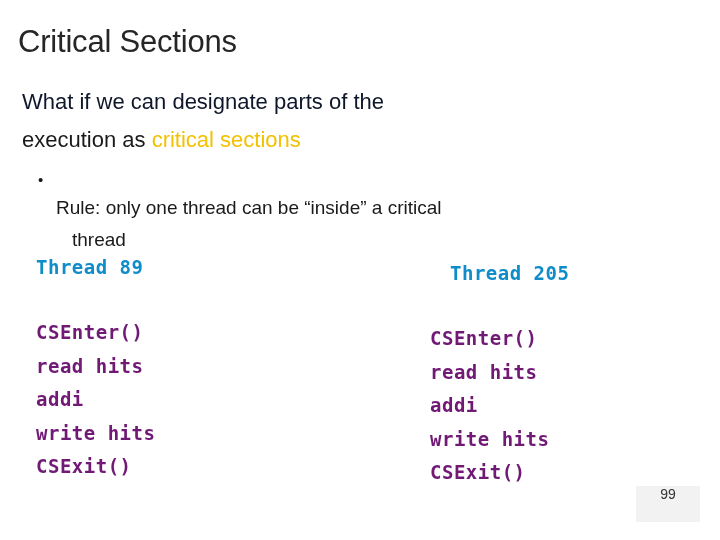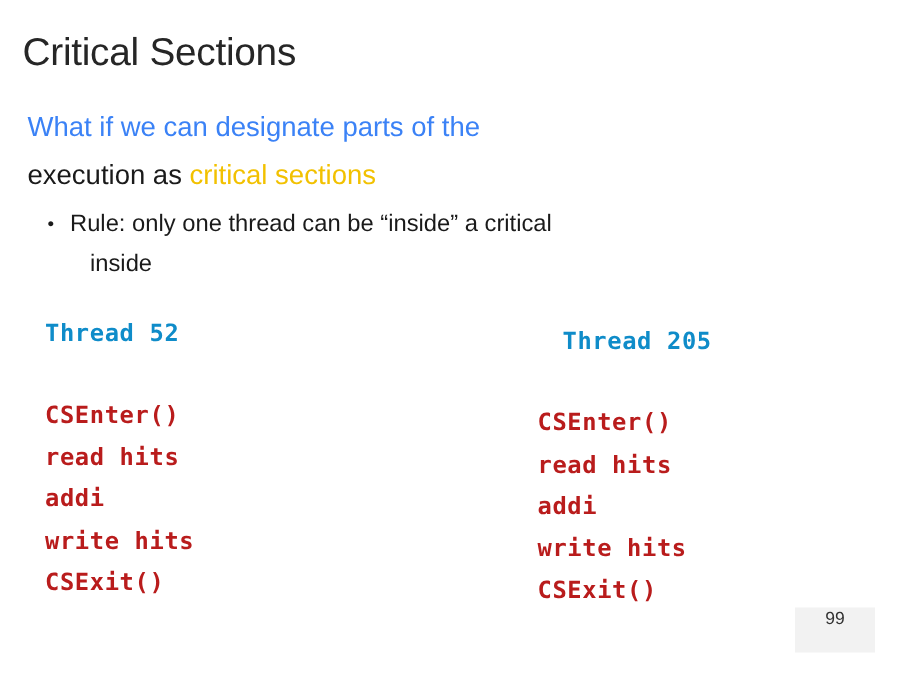--- a/index.html
+++ b/index.html
@@ -29,21 +29,21 @@
     color: #262626;
     font-weight: normal;
     letter-spacing: -0.2px;
     white-space: nowrap;
   }
   .body-line-1 {
     position: absolute;
     left: 22px;
     top: 88px;
     font-size: 22px;
-    color: #3b82f6;
+    color: #0f172a;
     line-height: 28px;
     white-space: nowrap;
   }
   .body-line-2 {
     position: absolute;
     left: 22px;
     top: 126px;
     font-size: 22px;
     color: #1a1a1a;
     line-height: 28px;
@@ -65,20 +65,21 @@
     display: inline-block;
     width: 18px;
     color: #1a1a1a;
     font-size: 15px;
     vertical-align: top;
   }
   .bullet-text {
     display: inline-block;
     width: 600px;
     vertical-align: top;
+    margin-top: 28px;
   }
   .bullet-text .indent2 {
     display: block;
     padding-left: 16px;
   }
   .code {
     font-family: "DejaVu Sans Mono", monospace;
     font-weight: bold;
     font-size: 19px;
     letter-spacing: 0.5px;
@@ -95,21 +96,21 @@
     top: 262px;
     width: 280px;
   }
   .thread-head {
     color: #0f8cc9;
     margin-bottom: 0;
   }
   .col-left .thread-head { font-size: 19px; }
   .col-right .thread-head { font-size: 19px; margin-left: 20px; }
   .code-block {
-    color: #b91c1c;
+    color: #701a75;
     margin-top: 38px;
   }
   .code-line {
     line-height: 33.5px;
     white-space: pre;
   }
   .page-number-box {
     position: absolute;
     right: 0;
     bottom: 18px;
@@ -132,25 +133,25 @@
 
   <div class="title">Critical Sections</div>
 
   <div class="body-line-1">What if we can designate parts of the</div>
 
   <div class="body-line-2">
     <span>execution as </span><span class="highlight">critical sections</span>
   </div>
 
   <div class="bullet-row">
-    <span class="bullet-mark">•</span><span class="bullet-text"><span>Rule: only one thread can be “inside” a critical</span><span class="indent2">inside</span></span>
+    <span class="bullet-mark">•</span><span class="bullet-text"><span>Rule: only one thread can be “inside” a critical</span><span class="indent2">thread</span></span>
   </div>
 
   <div class="col-left">
-    <div class="code thread-head">Thread 52</div>
+    <div class="code thread-head">Thread 89</div>
     <div class="code code-block">
       <div class="code-line">CSEnter()</div>
       <div class="code-line">read hits</div>
       <div class="code-line">addi</div>
       <div class="code-line">write hits</div>
       <div class="code-line">CSExit()</div>
     </div>
   </div>
 
   <div class="col-right">

